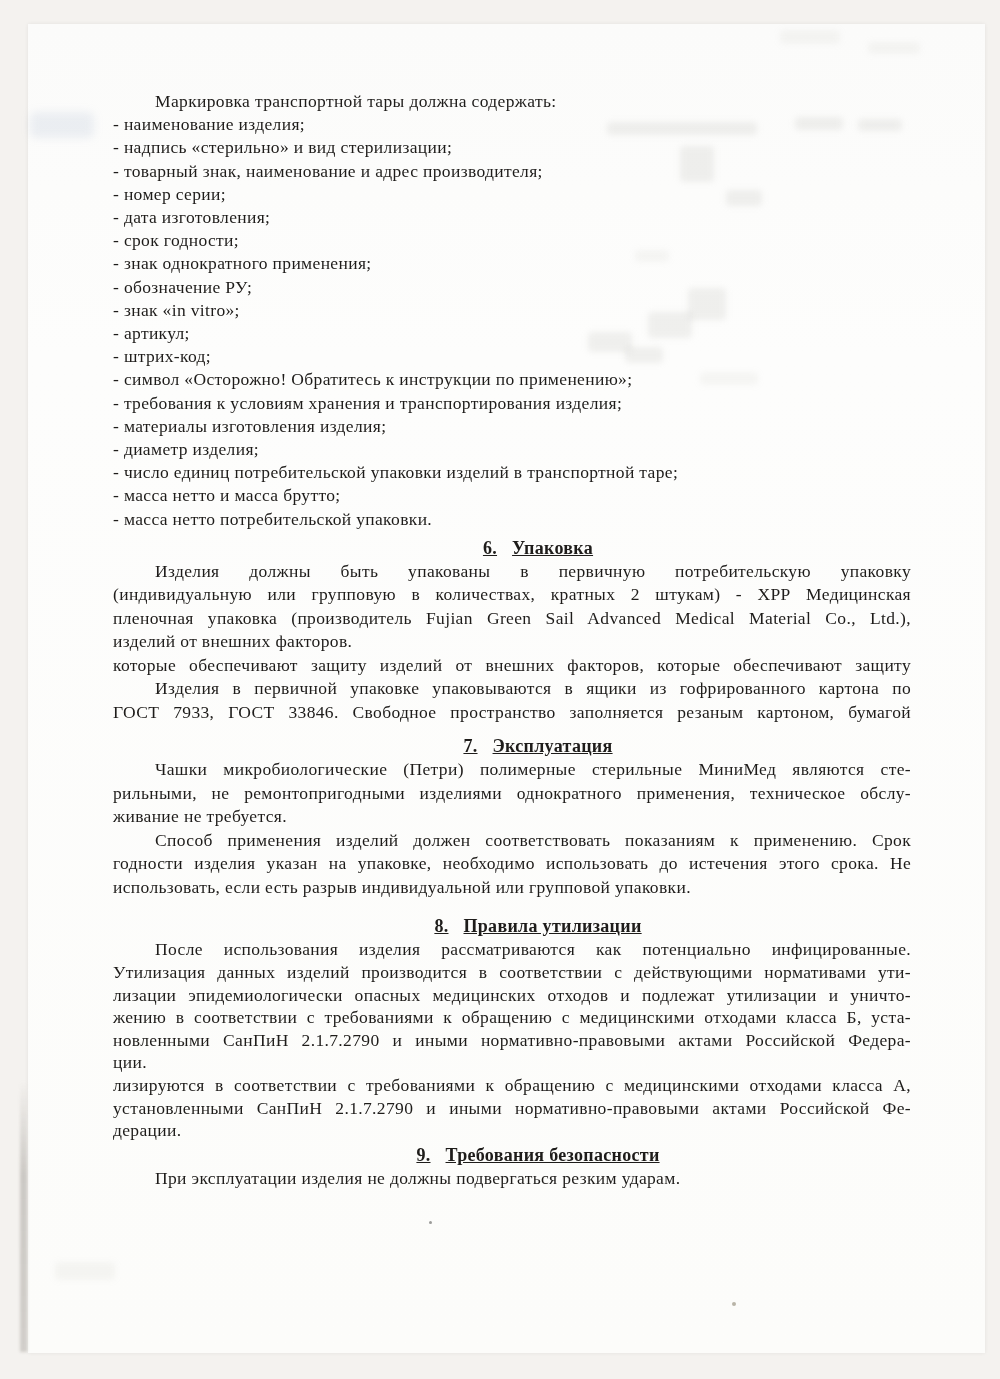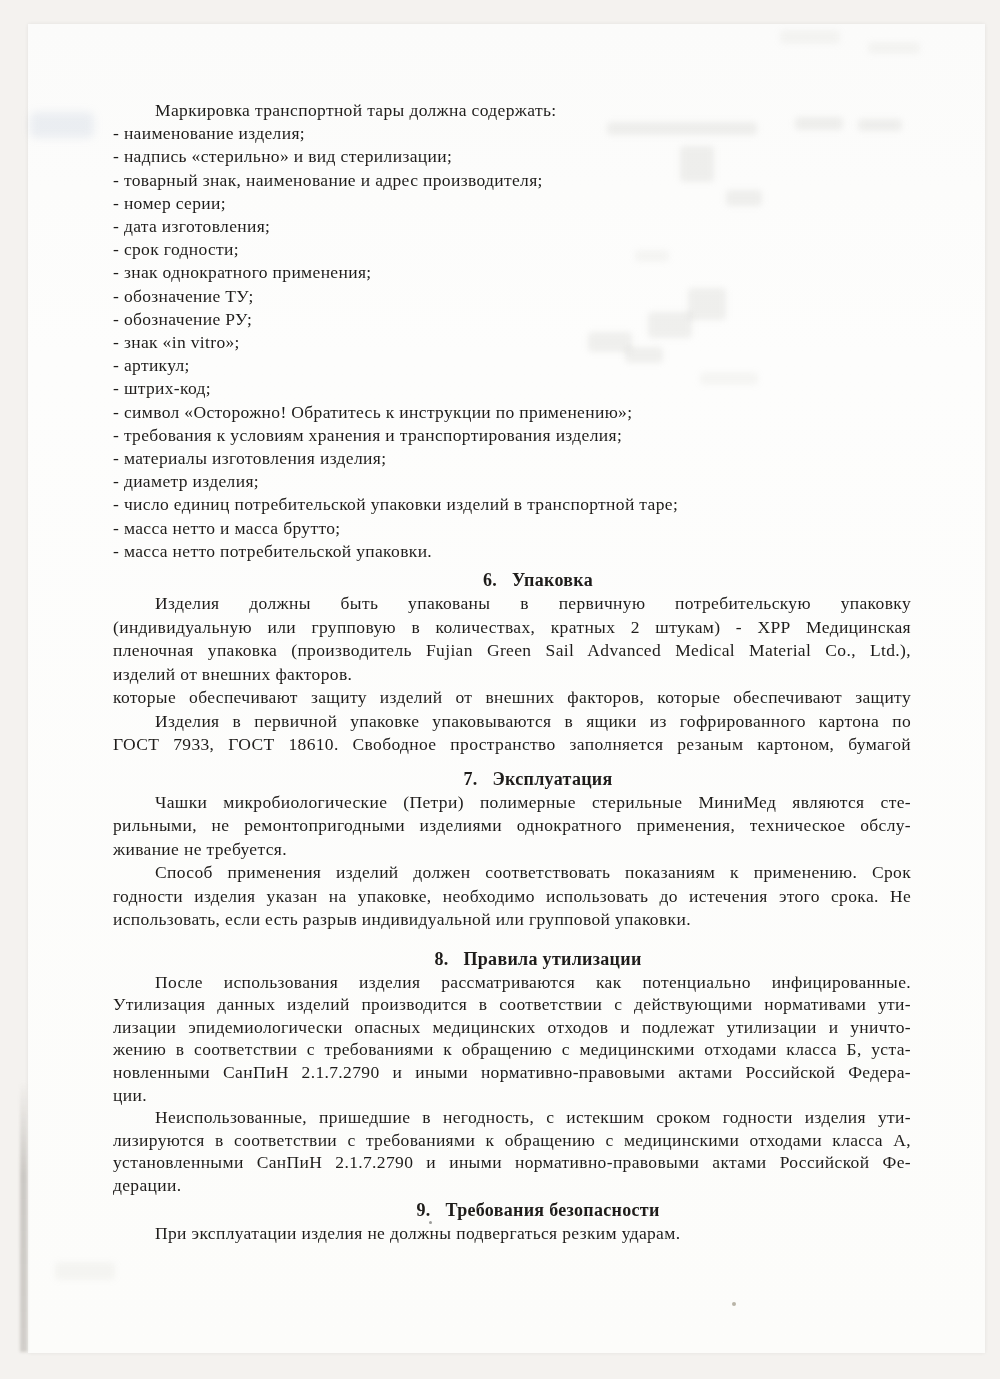--- a/index.html
+++ b/index.html
@@ -10,27 +10,27 @@
     color:#1e1c1a;
   }
   
   .paper{
     position:absolute;left:28px;top:24px;width:957px;height:1329px;
     background:linear-gradient(180deg,#fbfbfa 0%,#fdfdfc 25%,#fcfcfa 100%);
     box-shadow:0 0 4px rgba(0,0,0,.07);
   }
   .content{
     position:absolute;left:85px;top:66px;width:798px;
-    font-size:17.5px;letter-spacing:.35px;margin-top:9px;
+    font-size:17.5px;letter-spacing:.35px;
   }
   .intro{margin:0;text-indent:42px;line-height:23.2px}
   .list-line{line-height:23.2px;white-space:nowrap}
   .section h2{
     margin:0;font-size:18px;font-weight:700;line-height:23px;
-    text-align:center;letter-spacing:.3px;transform:translateX(26px);
+    text-align:center;letter-spacing:.3px;transform:translateX(26px);text-decoration:underline;
   }
   .h-num{margin-right:15px}
   .para{margin:0}
   .pline{display:block;line-height:23.5px;text-align:justify;text-align-last:justify}
   .pline.first{text-indent:42px}
   .pline.last{text-align-last:left}
   .s6{margin-top:6px}
   .s7{margin-top:11px}
   .s8{margin-top:16px}
   .s8 .pline{line-height:22.6px}
@@ -57,21 +57,20 @@
   <div class="content">
     <p class="intro">Маркировка транспортной тары должна содержать:</p>
     <div id="marking-list">
         <div class="list-line">- наименование изделия;</div>
         <div class="list-line">- надпись «стерильно» и вид стерилизации;</div>
         <div class="list-line">- товарный знак, наименование и адрес производителя;</div>
         <div class="list-line">- номер серии;</div>
         <div class="list-line">- дата изготовления;</div>
         <div class="list-line">- срок годности;</div>
         <div class="list-line">- знак однократного применения;</div>
-        <div class="list-line">- обозначение ТУ;</div>
         <div class="list-line">- обозначение РУ;</div>
         <div class="list-line">- знак «in vitro»;</div>
         <div class="list-line">- артикул;</div>
         <div class="list-line">- штрих-код;</div>
         <div class="list-line">- символ «Осторожно! Обратитесь к инструкции по применению»;</div>
         <div class="list-line">- требования к условиям хранения и транспортирования изделия;</div>
         <div class="list-line">- материалы изготовления изделия;</div>
         <div class="list-line">- диаметр изделия;</div>
         <div class="list-line">- число единиц потребительской упаковки изделий в транспортной таре;</div>
         <div class="list-line">- масса нетто и масса брутто;</div>
@@ -82,21 +81,21 @@
           <h2><span class="h-num">6.</span><span>Упаковка</span></h2>
           <p class="para">
             <span class="pline first">Изделия должны быть упакованы в первичную потребительскую упаковку</span>
             <span class="pline">(индивидуальную или групповую в количествах, кратных 2 штукам) - ХРР Медицинская</span>
             <span class="pline">пленочная упаковка (производитель Fujian Green Sail Advanced Medical Material Co., Ltd.),</span>
             <span class="pline last">изделий от внешних факторов.</span>
             <span class="pline">которые обеспечивают защиту изделий от внешних факторов, которые обеспечивают защиту</span>
           </p>
           <p class="para">
             <span class="pline first">Изделия в первичной упаковке упаковываются в ящики из гофрированного картона по</span>
-            <span class="pline">ГОСТ 7933, ГОСТ 18610. Свободное пространство заполняется резаным картоном, бумагой</span>
+            <span class="pline">ГОСТ 7933, ГОСТ 33846. Свободное пространство заполняется резаным картоном, бумагой</span>
           </p>
         </section>
         <section class="section s7">
           <h2><span class="h-num">7.</span><span>Эксплуатация</span></h2>
           <p class="para">
             <span class="pline first">Чашки микробиологические (Петри) полимерные стерильные МиниМед являются сте-</span>
             <span class="pline">рильными, не ремонтопригодными изделиями однократного применения, техническое обслу-</span>
             <span class="pline last">живание не требуется.</span>
           </p>
           <p class="para">
@@ -109,21 +108,20 @@
           <h2><span class="h-num">8.</span><span>Правила утилизации</span></h2>
           <p class="para">
             <span class="pline first">После использования изделия рассматриваются как потенциально инфицированные.</span>
             <span class="pline">Утилизация данных изделий производится в соответствии с действующими нормативами ути-</span>
             <span class="pline">лизации эпидемиологически опасных медицинских отходов и подлежат утилизации и уничто-</span>
             <span class="pline">жению в соответствии с требованиями к обращению с медицинскими отходами класса Б, уста-</span>
             <span class="pline">новленными СанПиН 2.1.7.2790 и иными нормативно-правовыми актами Российской Федера-</span>
             <span class="pline last">ции.</span>
           </p>
           <p class="para">
-            <span class="pline first">Неиспользованные, пришедшие в негодность, с истекшим сроком годности изделия ути-</span>
             <span class="pline">лизируются в соответствии с требованиями к обращению с медицинскими отходами класса А,</span>
             <span class="pline">установленными СанПиН 2.1.7.2790 и иными нормативно-правовыми актами Российской Фе-</span>
             <span class="pline last">дерации.</span>
           </p>
         </section>
         <section class="section s9">
           <h2><span class="h-num">9.</span><span>Требования безопасности</span></h2>
           <p class="para">
             <span class="pline first last">При эксплуатации изделия не должны подвергаться резким ударам.</span>
           </p>

